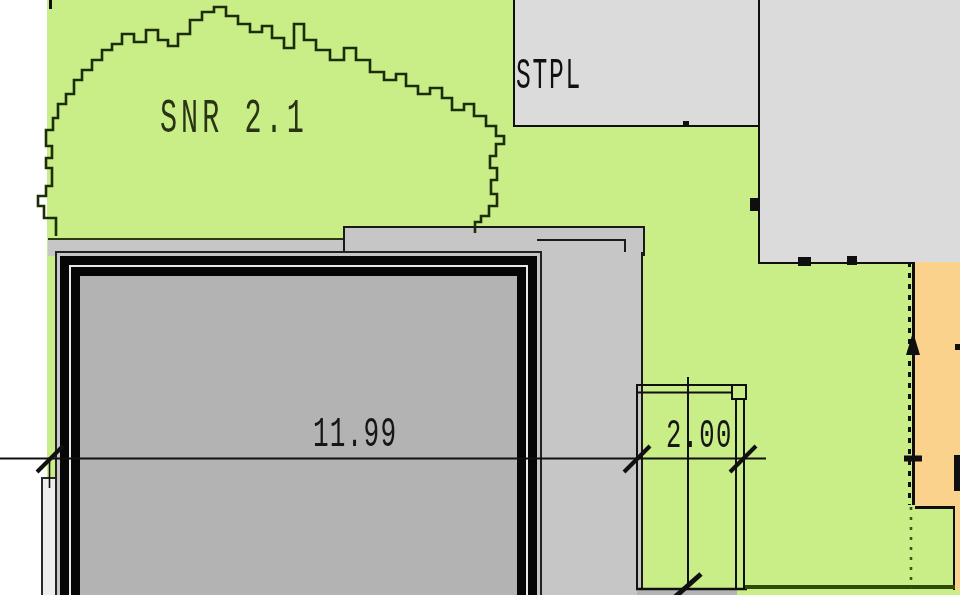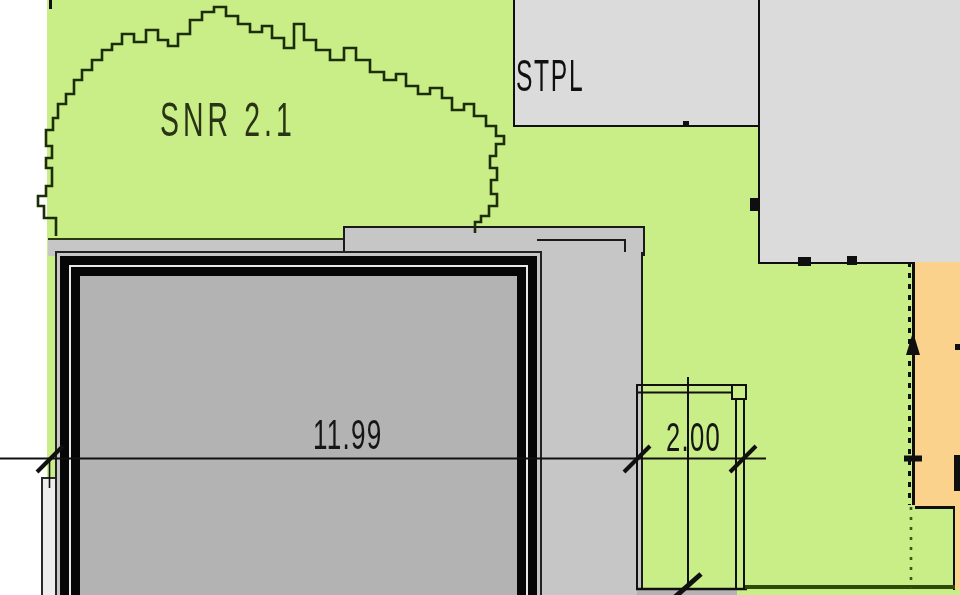--- a/index.html
+++ b/index.html
@@ -1,19 +1,19 @@
 <!DOCTYPE html>
 <html><head>
 <meta charset="utf-8">
 <style>
   html,body{margin:0;padding:0;background:#ffffff;}
   #canvas{
     position:relative;width:960px;height:595px;overflow:hidden;
     background:#ffffff;
-    font-family:Liberation Sans, sans-serif;
+    font-family:Liberation Mono, monospace;
   }
   .abs{position:absolute;}
   
   .green-field{left:47px;top:0;width:913px;height:595px;background:#c9ee87;z-index:1;}
   .band-a{left:48px;top:238px;width:296px;height:16px;background:#c6c6c6;border-top:2.5px solid #2a3a10;z-index:2;}
   .band-b{left:343px;top:226px;width:298px;height:28px;background:#c6c6c6;border:2px solid #1a1a1a;border-bottom:none;z-index:2;}
   .annex{left:537px;top:239px;width:87px;height:356px;background:#c6c6c6;border-top:2px solid #1a1a1a;border-right:2.5px solid #1a1a1a;z-index:2;}
   .sliver{left:624px;top:252px;width:17px;height:343px;background:#c6c6c6;border-right:2px solid #1a1a1a;z-index:2;}
   .stpl-rect{left:513px;top:-3px;width:245px;height:126px;background:#dbdbdb;border:2.5px solid #0f0f0f;z-index:2;}
   .neighbor-gray{left:758px;top:-3px;width:210px;height:265px;background:#dbdbdb;border-left:2.5px solid #0f0f0f;border-bottom:2.5px solid #0f0f0f;z-index:2;}

